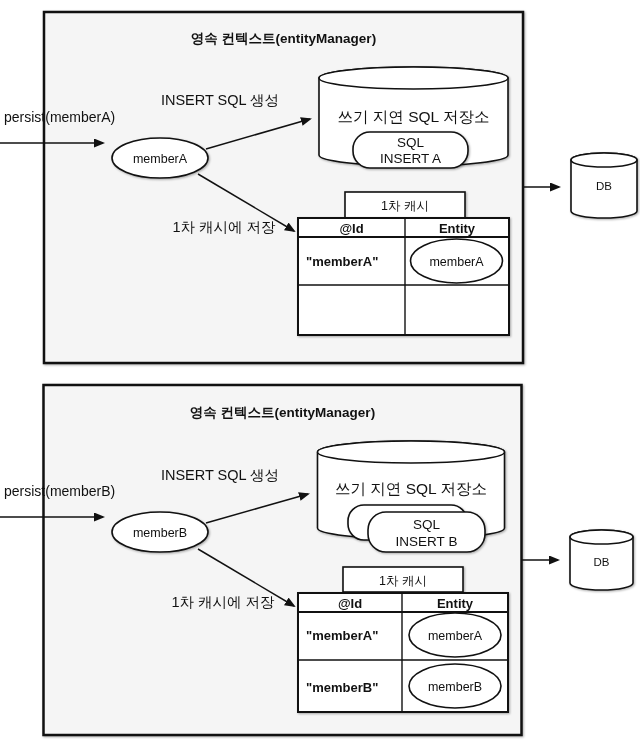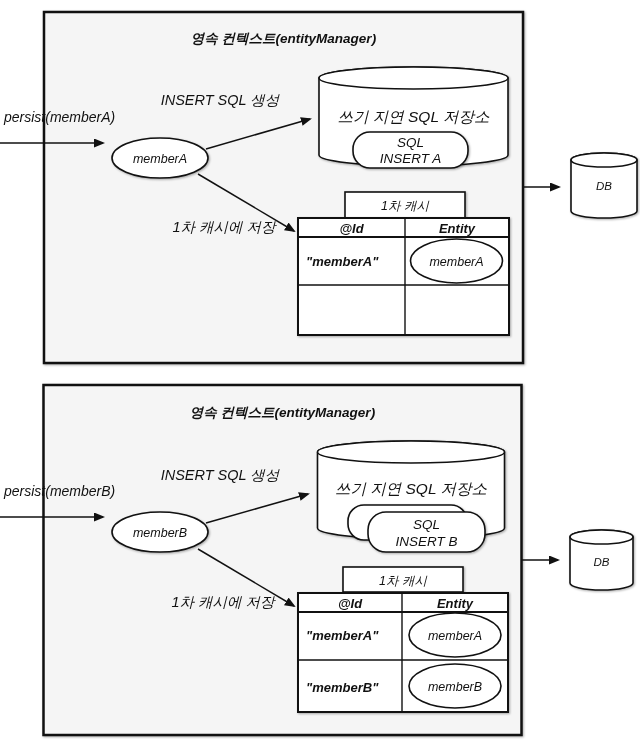--- a/index.html
+++ b/index.html
@@ -1,17 +1,17 @@
 <!DOCTYPE html>
 <html><head>
 <meta charset="utf-8">
 <style>
   html,body{margin:0;padding:0;background:#ffffff;}
   .stage{position:relative;width:640px;height:750px;background:#ffffff;overflow:hidden;
-         font-family:"Liberation Sans","DejaVu Sans",sans-serif;font-style:italic;}
+         font-family:"Liberation Sans","DejaVu Sans",sans-serif;}
   svg{display:block;}
   svg text{fill:#111;font-family:"Liberation Sans","DejaVu Sans",sans-serif;}
   .t-title{font-size:13.5px;font-weight:bold;}
   .t-persist{font-size:14px;}
   .t-flow{font-size:14.5px;}
   .t-store{font-size:15.5px;}
   .t-sql{font-size:13.5px;}
   .t-cache{font-size:12.5px;}
   .t-head{font-size:13px;font-weight:bold;}
   .t-id{font-size:13px;font-weight:bold;}

